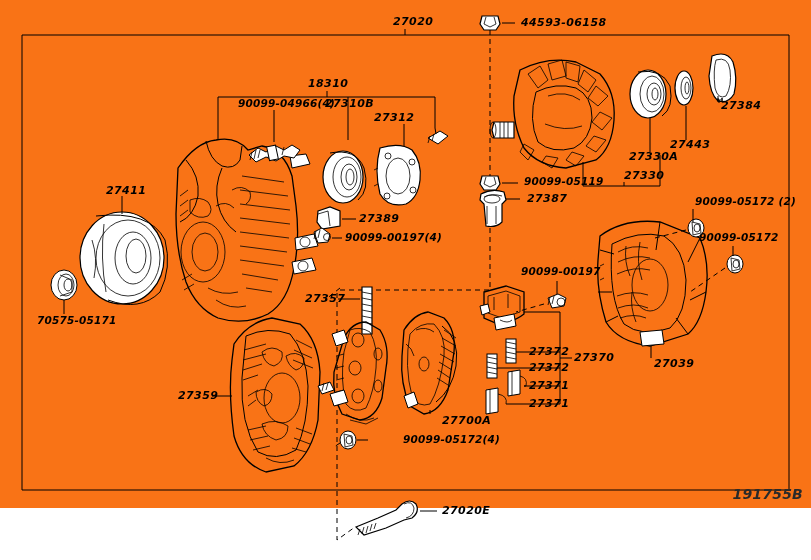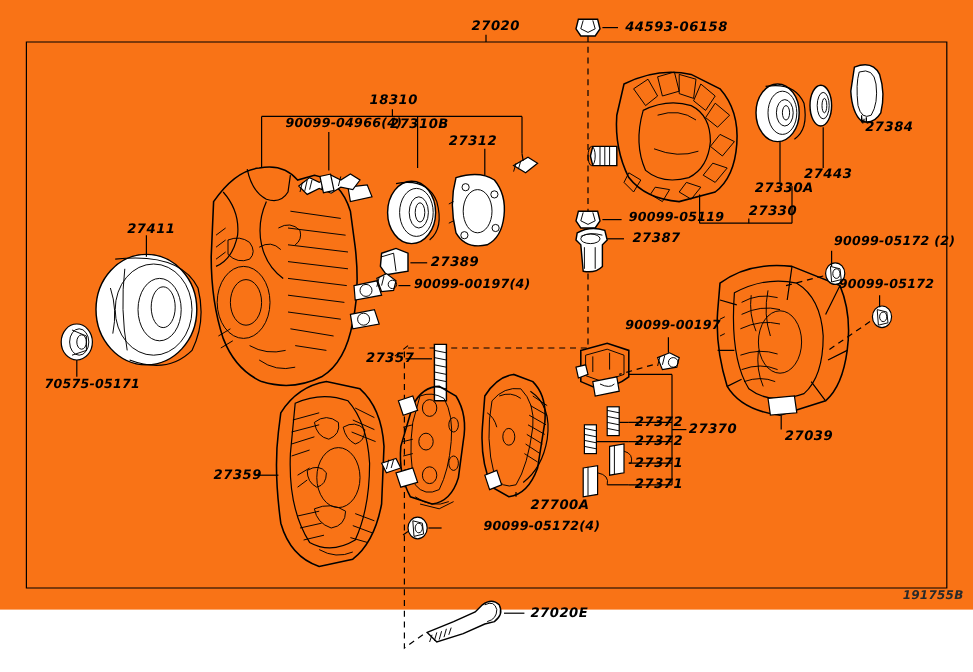--- a/index.html
+++ b/index.html
@@ -5,21 +5,21 @@
 <style>
   html,body{margin:0;padding:0;background:#ffffff;}
   body{width:811px;height:560px;overflow:hidden;
        font-family:"DejaVu Sans","Liberation Sans",sans-serif;color:#000;}
   #stage{position:relative;width:811px;height:508px;background:#f97316;font-style:italic;}
   #stage svg{position:absolute;left:0;top:0;}
   .lbl{position:absolute;font-family:"DejaVu Sans","Liberation Sans",sans-serif;
        font-size:11px;font-weight:bold;letter-spacing:.4px;white-space:nowrap;
        color:#000;line-height:1;}
   .lbl.sm{font-size:10.5px;letter-spacing:.2px;}
-  .wm{position:absolute;right:8px;bottom:6px;font-size:10px;font-weight:bold;
+  .wm{position:absolute;right:8px;bottom:6px;font-size:14px;font-weight:bold;
       color:#2a2a2a;letter-spacing:.2px;font-family:"DejaVu Sans",sans-serif;}
 </style>
 </head>
 <body>
 
 <div id="stage">
 
 <svg width="811" height="560" viewBox="0 0 811 560">
   <defs>
     <style>

